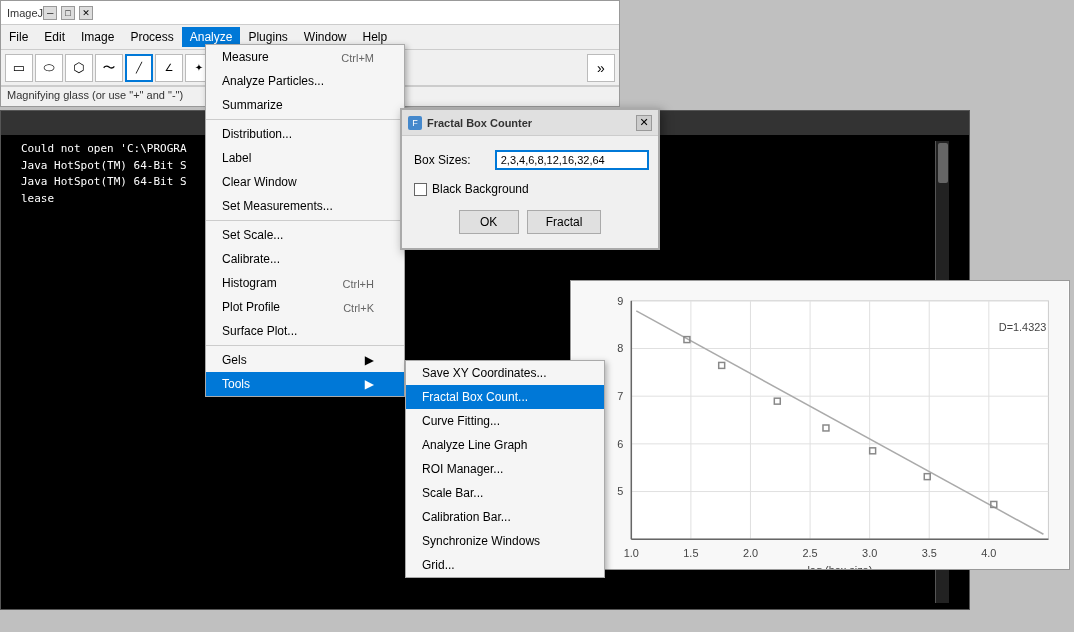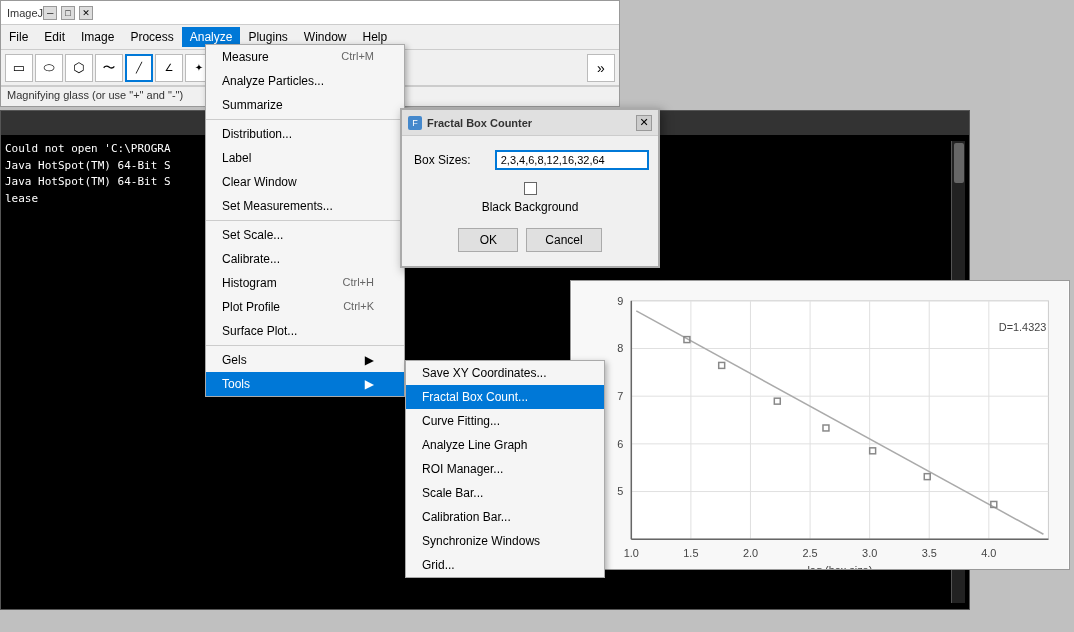--- a/index.html
+++ b/index.html
@@ -104,21 +104,21 @@
       border: 1px solid #aaa;
       box-shadow: 2px 2px 6px rgba(0,0,0,0.3);
       min-width: 200px;
       pointer-events: all;
       z-index: 20;
     }
     .dropdown-item {
       padding: 5px 30px 5px 16px;
       cursor: pointer;
       display: flex;
-      align-items: flex-start;
+      align-items: flex-end;
       justify-content: space-between;
       white-space: nowrap;
       font-size: 12px;
     }
     .dropdown-item.highlighted {
       background: #0078d7;
       color: #fff;
       gap: 14px;
     }
     .dropdown-item .shortcut {
@@ -192,21 +192,21 @@
       width: 14px; height: 14px;
       background: #666;
       border: none;
       color: #fff;
       font-size: 9px;
       display: flex; align-items: center; justify-content: center;
       cursor: pointer;
     }
     .console-content {
       flex: 1;
-      padding: 6px 4px;
+      padding: 6px 20px;
       font-family: Consolas, monospace;
       font-size: 11px;
       overflow: hidden;
       display: flex;
       gap: 10px;
     }
     .console-left {
       color: #fff;
       width: 210px;
       line-height: 1.5;
@@ -297,21 +297,20 @@
       padding: 2px 4px;
       font-size: 11px;
       flex: 1;
       outline: none;
     }
     .dialog-checkbox-row {
       display: flex;
       align-items: center;
       gap: 5px;
       margin-bottom: 14px;
-      flex-direction: column;
     }
     .dialog-checkbox {
       width: 13px; height: 13px;
       border: 1px solid #666;
       background: #fff;
       display: flex; align-items: center; justify-content: center;
     }
     .dialog-buttons {
       display: flex;
       justify-content: center;
@@ -506,21 +505,21 @@
     <div class="dialog-field">
       <label class="dialog-label">Box Sizes:</label>
       <input class="dialog-input" type="text" value="2,3,4,6,8,12,16,32,64" style="">
     </div>
     <div class="dialog-checkbox-row">
       <div class="dialog-checkbox"></div>
       <span>Black Background</span>
     </div>
     <div class="dialog-buttons">
       <button class="dialog-btn">OK</button>
-      <button class="dialog-btn">Cancel</button>
+      <button class="dialog-btn">Fractal</button>
     </div>
   </div>
 </div>
 
 <div class="graph-window">
   <svg class="graph-content" viewBox="0 0 500 290">
 
     <rect width="500" height="290" fill="#f8f8f8"></rect>
 
     <rect x="60" y="20" width="420" height="240" fill="white" stroke="#ccc" stroke-width="1"></rect>

